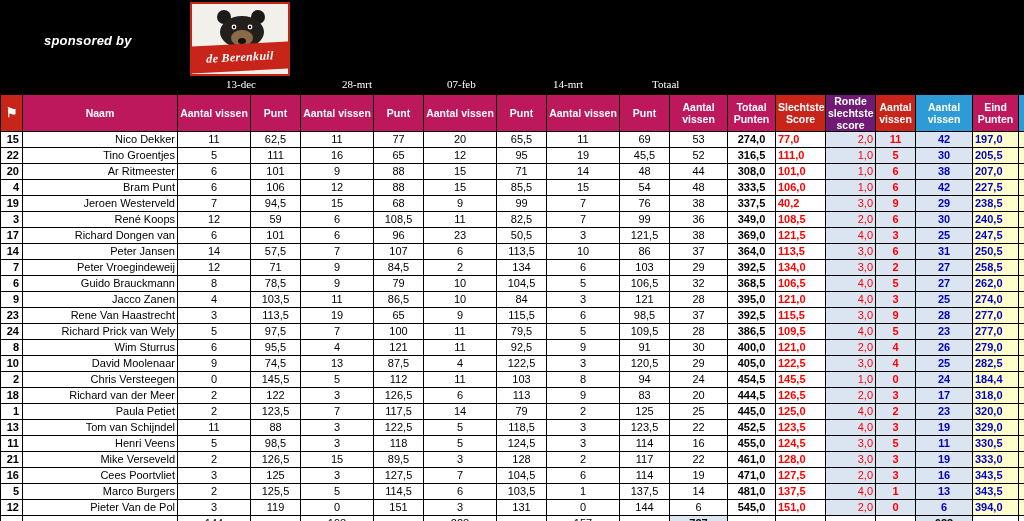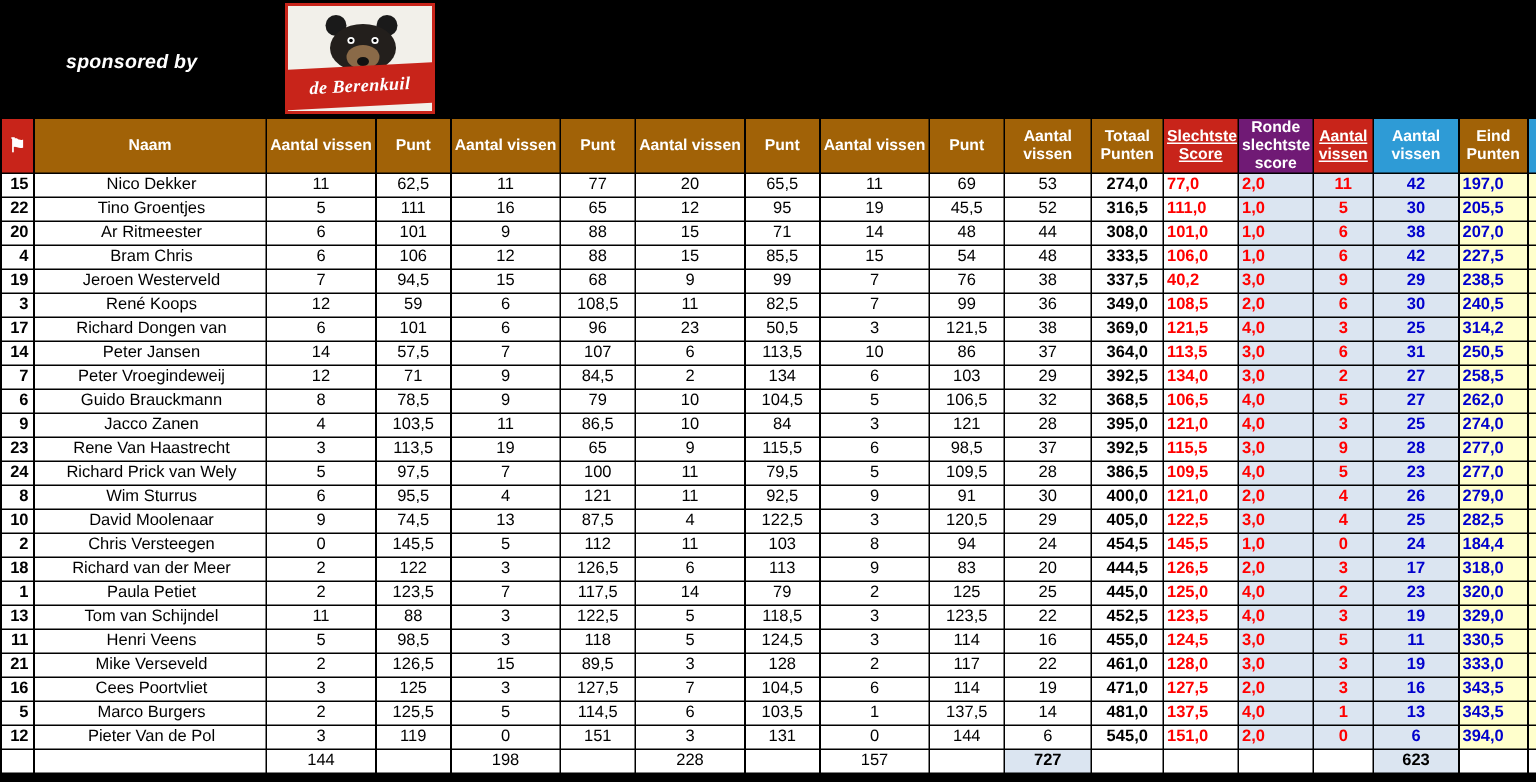--- a/index.html
+++ b/index.html
@@ -60,42 +60,42 @@
     border: 1px solid #000;
     padding: 0 2px;
     height: 15px;
     line-height: 15px;
     overflow: hidden;
     white-space: nowrap;
     background: #fff;
     font-weight: normal;
   }
   thead th {
-    background: #a16207;
+    background: #be185d;
     color: #ffffff;
     font-weight: bold;
     text-align: center;
     height: 32px;
     line-height: 12px;
     font-size: 10.5px;
     white-space: normal;
   }
   thead th.hdr-prijs { background:#2e9bd6; }
   thead th.hdr-flag  { background:#c8241a; color:#fff; font-size: 13px; }
-  thead th.hdr-red   { background:#c8241a;text-decoration:underline; }
+  thead th.hdr-red   { background:#c8241a; }
   thead th.hdr-blue2 { background:#701a75; }
   thead th.hdr-aantal-blue { background:#2e9bd6; }
 
   .c { text-align:center; }
 
   td.rank { text-align:right; font-weight:bold; padding-right:3px; }
-  td.name { text-align:center; padding-left:4px; }
+  td.name { text-align:right; padding-left:4px; }
   td.totaal { font-weight:bold; text-align:center; }
   td.slechtste { color:#ff0000; font-weight:bold; }
-  td.ronde { color:#ff0000; font-weight:bold; text-align:left; background:#dbe5f1; }
+  td.ronde { color:#ff0000; font-weight:normal; text-align:right; background:#dbe5f1; }
   td.aantalred { color:#ff0000; font-weight:bold; text-align:center; background:#dbe5f1; }
   td.aantalblue { color:#0000cc; font-weight:bold; text-align:center; background:#dbe5f1; }
   td.eind { color:#0000cc; font-weight:bold; text-align:left; background:#ffffcc; }
   td.prijs { text-align:right; padding-right:4px; background:#ffffcc; }
   td.sum { text-align:center; }
   td.sum-blue { text-align:center; font-weight:bold; color:#000; background:#dbe5f1; }
   td.sum-prijs { text-align:right; padding-right:4px; }
   td.empty { background:#fff; }
 </style>
 </head>
@@ -116,20 +116,27 @@
         <circle cx="44" cy="19" r="2.4" fill="#fff"></circle>
         <circle cx="28" cy="19" r="1.2" fill="#000"></circle>
         <circle cx="44" cy="19" r="1.2" fill="#000"></circle>
       </svg>
       <div class="ribbon">
         <span>de Berenkuil</span>
       </div>
     </div>
   </div>
 
+  <div class="datestrip">
+    <span class="d0">13-dec</span>
+    <span class="d1">28-mrt</span>
+    <span class="d2">07-feb</span>
+    <span class="d3">14-mrt</span>
+    <span class="d4">Totaal</span>
+  </div>
 
   <table>
     <colgroup>
       <col style="width:22px">
         <col style="width:155px">
       <col style="width:73px">
         <col style="width:50px">
       <col style="width:73px">
         <col style="width:50px">
       <col style="width:73px">
@@ -225,21 +232,21 @@
           <td class="totaal">308,0</td>
           <td class="slechtste">101,0</td>
           <td class="ronde">1,0</td>
           <td class="aantalred">6</td>
           <td class="aantalblue">38</td>
           <td class="eind">207,0</td>
           <td class="prijs">€ 100,00</td>
         </tr>
         <tr>
           <td class="rank">4</td>
-          <td class="name">Bram Chris</td>
+          <td class="name">Bram Punt</td>
           <td class="c">6</td>
           <td class="c">106</td>
           <td class="c">12</td>
           <td class="c">88</td>
           <td class="c">15</td>
           <td class="c">85,5</td>
           <td class="c">15</td>
           <td class="c">54</td>
           <td class="c">48</td>
           <td class="totaal">333,5</td>
@@ -300,21 +307,21 @@
           <td class="c">23</td>
           <td class="c">50,5</td>
           <td class="c">3</td>
           <td class="c">121,5</td>
           <td class="c">38</td>
           <td class="totaal">369,0</td>
           <td class="slechtste">121,5</td>
           <td class="ronde">4,0</td>
           <td class="aantalred">3</td>
           <td class="aantalblue">25</td>
-          <td class="eind">314,2</td>
+          <td class="eind">247,5</td>
           <td class="prijs"></td>
         </tr>
         <tr>
           <td class="rank">14</td>
           <td class="name">Peter Jansen</td>
           <td class="c">14</td>
           <td class="c">57,5</td>
           <td class="c">7</td>
           <td class="c">107</td>
           <td class="c">6</td>

